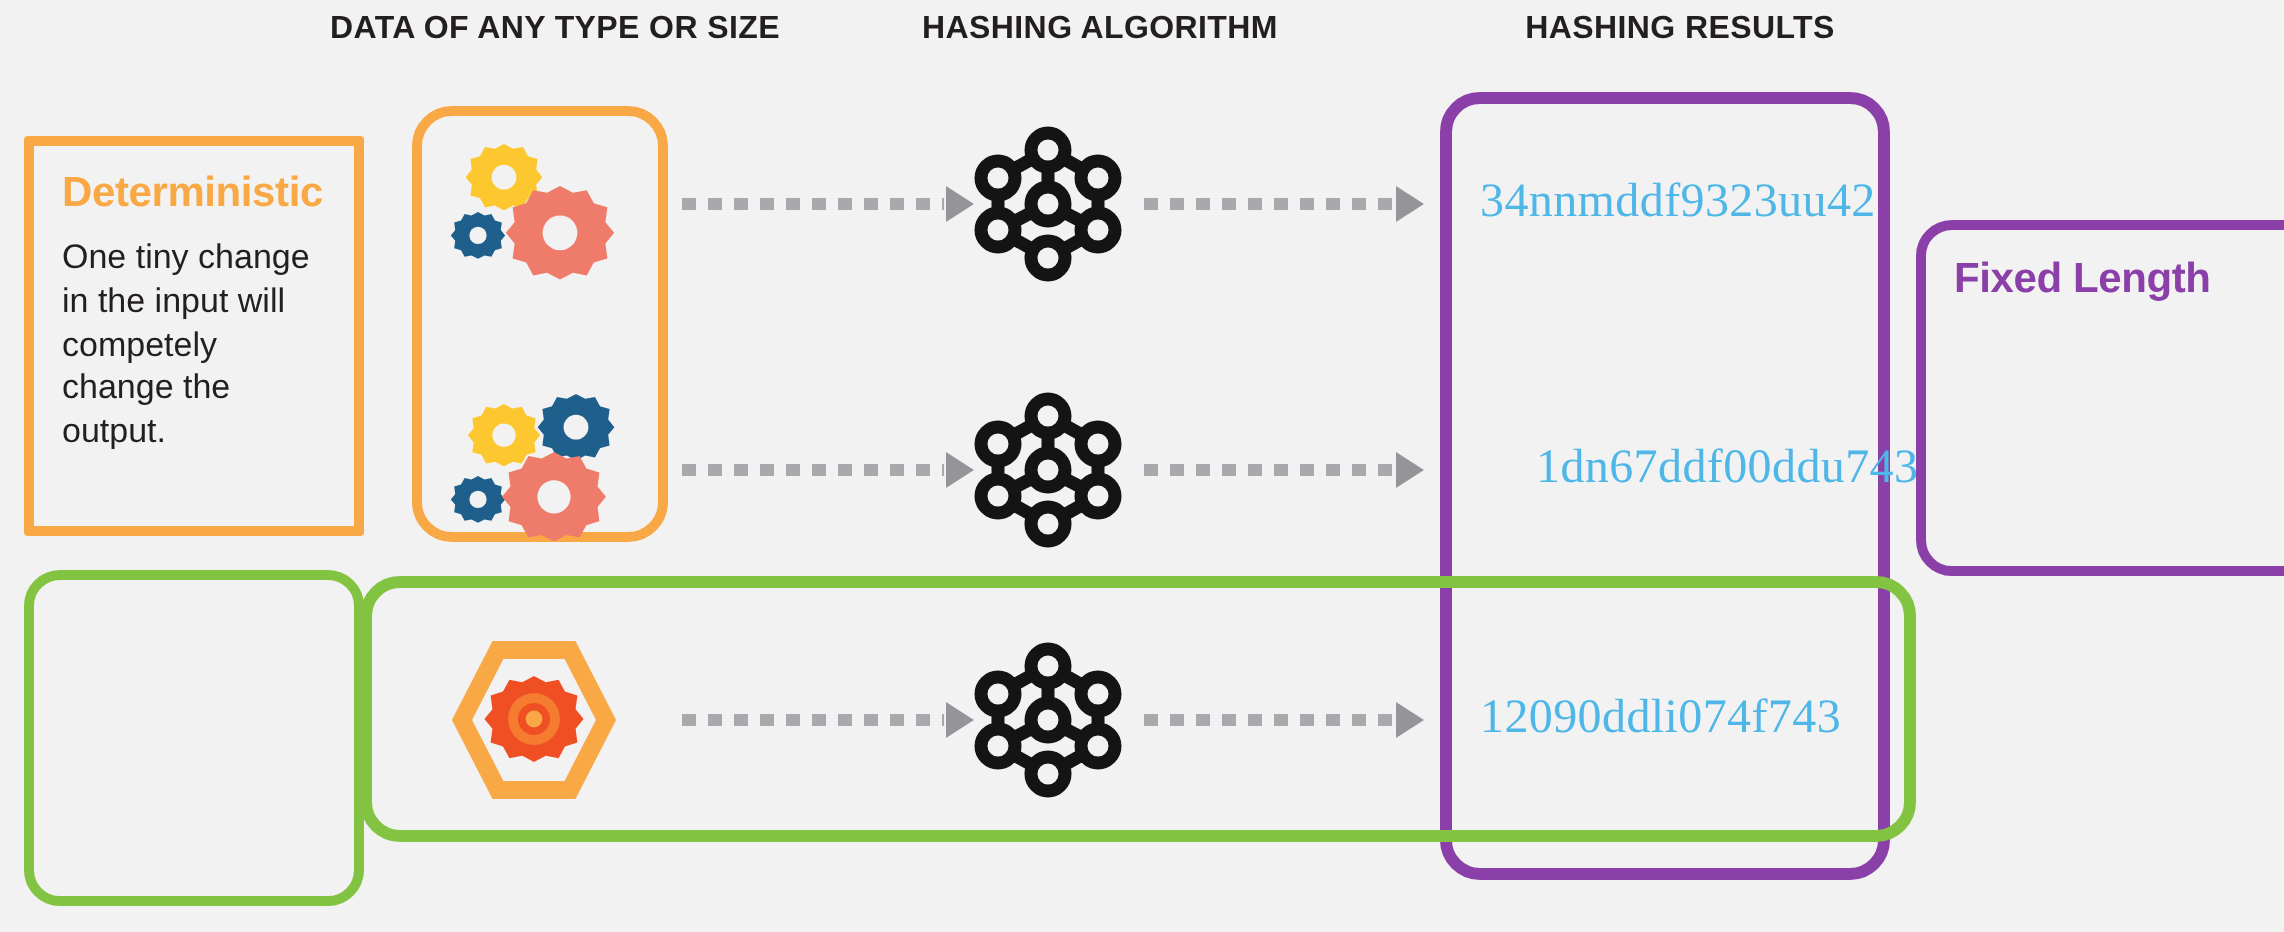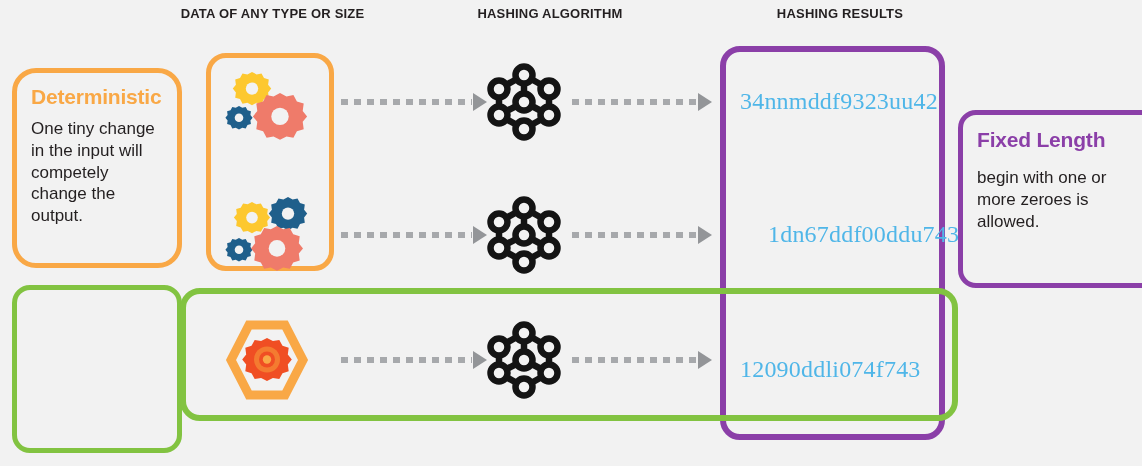--- a/index.html
+++ b/index.html
@@ -13,21 +13,21 @@
     position: relative;
     overflow: hidden;
     font-family: "Liberation Sans", sans-serif;
     -webkit-font-smoothing: antialiased;
   }
 
   
   .col-header {
     position: absolute;
     top: 6px;
-    font-size: 13px;
+    font-size: 16px;
     font-weight: bold;
     letter-spacing: 0.2px;
     color: #231f20;
     white-space: nowrap;
     text-align: center;
   }
   #hdr-data      { left: 165px; width: 215px; }
   #hdr-algorithm { left: 455px; width: 190px; }
   #hdr-results   { left: 750px; width: 180px; }
 
@@ -36,21 +36,21 @@
     position: absolute;
     border-style: solid;
     background: transparent;
     box-sizing: border-box;
   }
 
   
   #card-deterministic {
     left: 12px; top: 68px; width: 170px; height: 200px;
     border: 5px solid #f9a846;
-    border-radius: 24px;
+    border-radius: 2px;
     z-index: 6;
   }
   #card-pseudorandom {
     left: 12px; top: 285px; width: 170px; height: 168px;
     border: 5px solid #82c341;
     border-radius: 18px;
     z-index: 6;
   }
   #card-fixedlength {
     left: 958px; top: 110px; width: 204px; height: 178px;
@@ -162,21 +162,21 @@
     position: absolute;
     font-family: "Liberation Serif", serif;
     font-size: 24px;
     color: #4fb6e8;
     letter-spacing: 0.2px;
     white-space: nowrap;
     z-index: 10;
   }
   #hash-1 { left: 740px; top: 88px; }
   #hash-2 { left: 768px; top: 221px; }
-  #hash-3 { left: 740px; top: 356px; }
+  #hash-3 { left: 740px; top: 346px; }
 </style>
 </head>
 <body>
 
 <div class="col-header" id="hdr-data">DATA OF ANY TYPE OR SIZE</div>
 <div class="col-header" id="hdr-algorithm">HASHING ALGORITHM</div>
 <div class="col-header" id="hdr-results">HASHING RESULTS</div>
 
 <div class="outline-box" id="results-container"></div>
 
@@ -190,21 +190,20 @@
 </div>
 
 <div class="outline-box" id="card-pseudorandom">
   <div class="card-inner">
   </div>
 </div>
 
 <div class="outline-box" id="card-fixedlength">
   <div class="card-inner">
     <p class="card-title purple">Fixed Length</p>
-    <p class="card-body">begin with one or more zeroes is allowed.</p>
   </div>
 </div>
 
 <div class="outline-box" id="pseudo-band"></div>
 
 <div class="row-icon" id="icon-gears-1">
   <svg viewBox="0 0 92 80" width="92" height="80">
 
     <g transform="translate(30,21)" fill="#fdc82f">
       <path d="M0,-17 L4.6,-14.6 L9.5,-15.5 L12,-10.9 L16.8,-9.5 L16.1,-4.2 L19.2,-0.4

